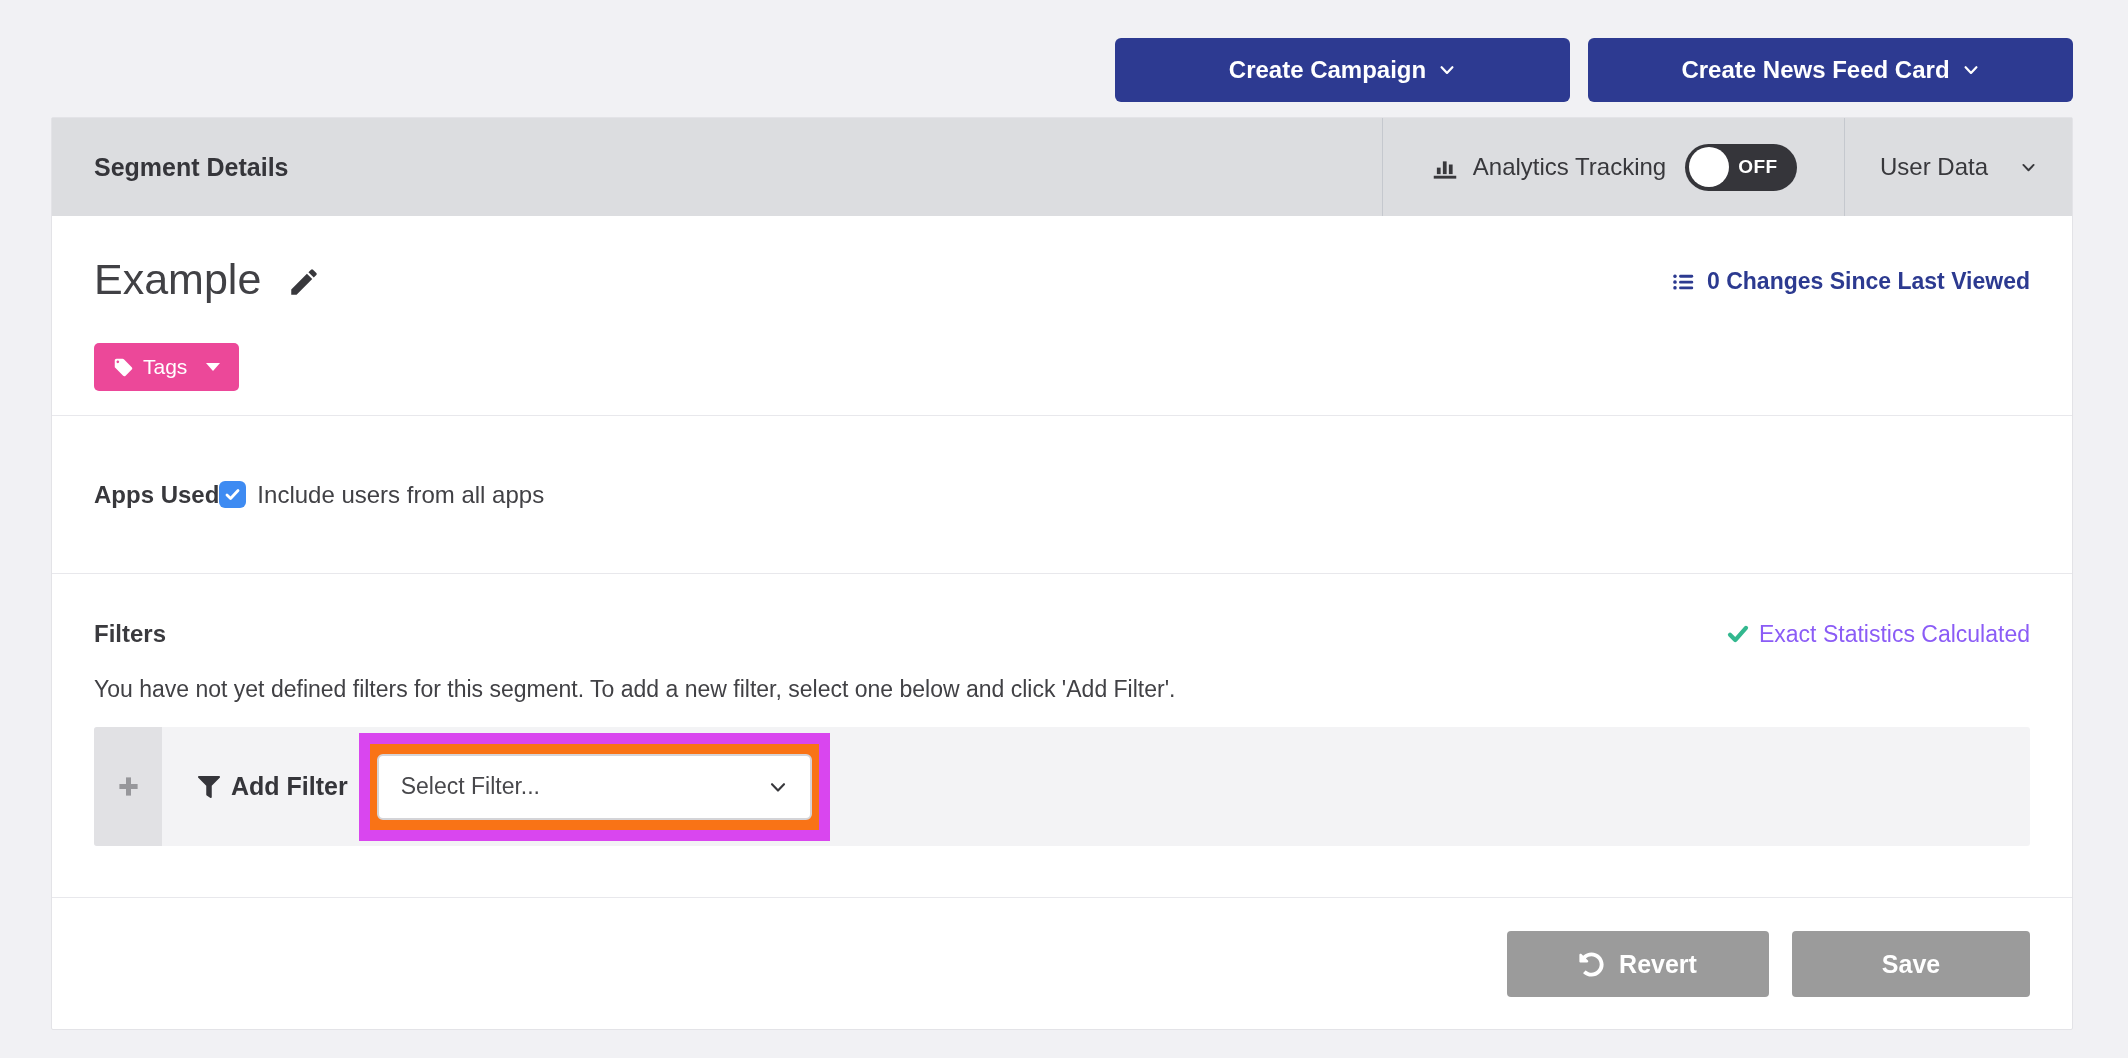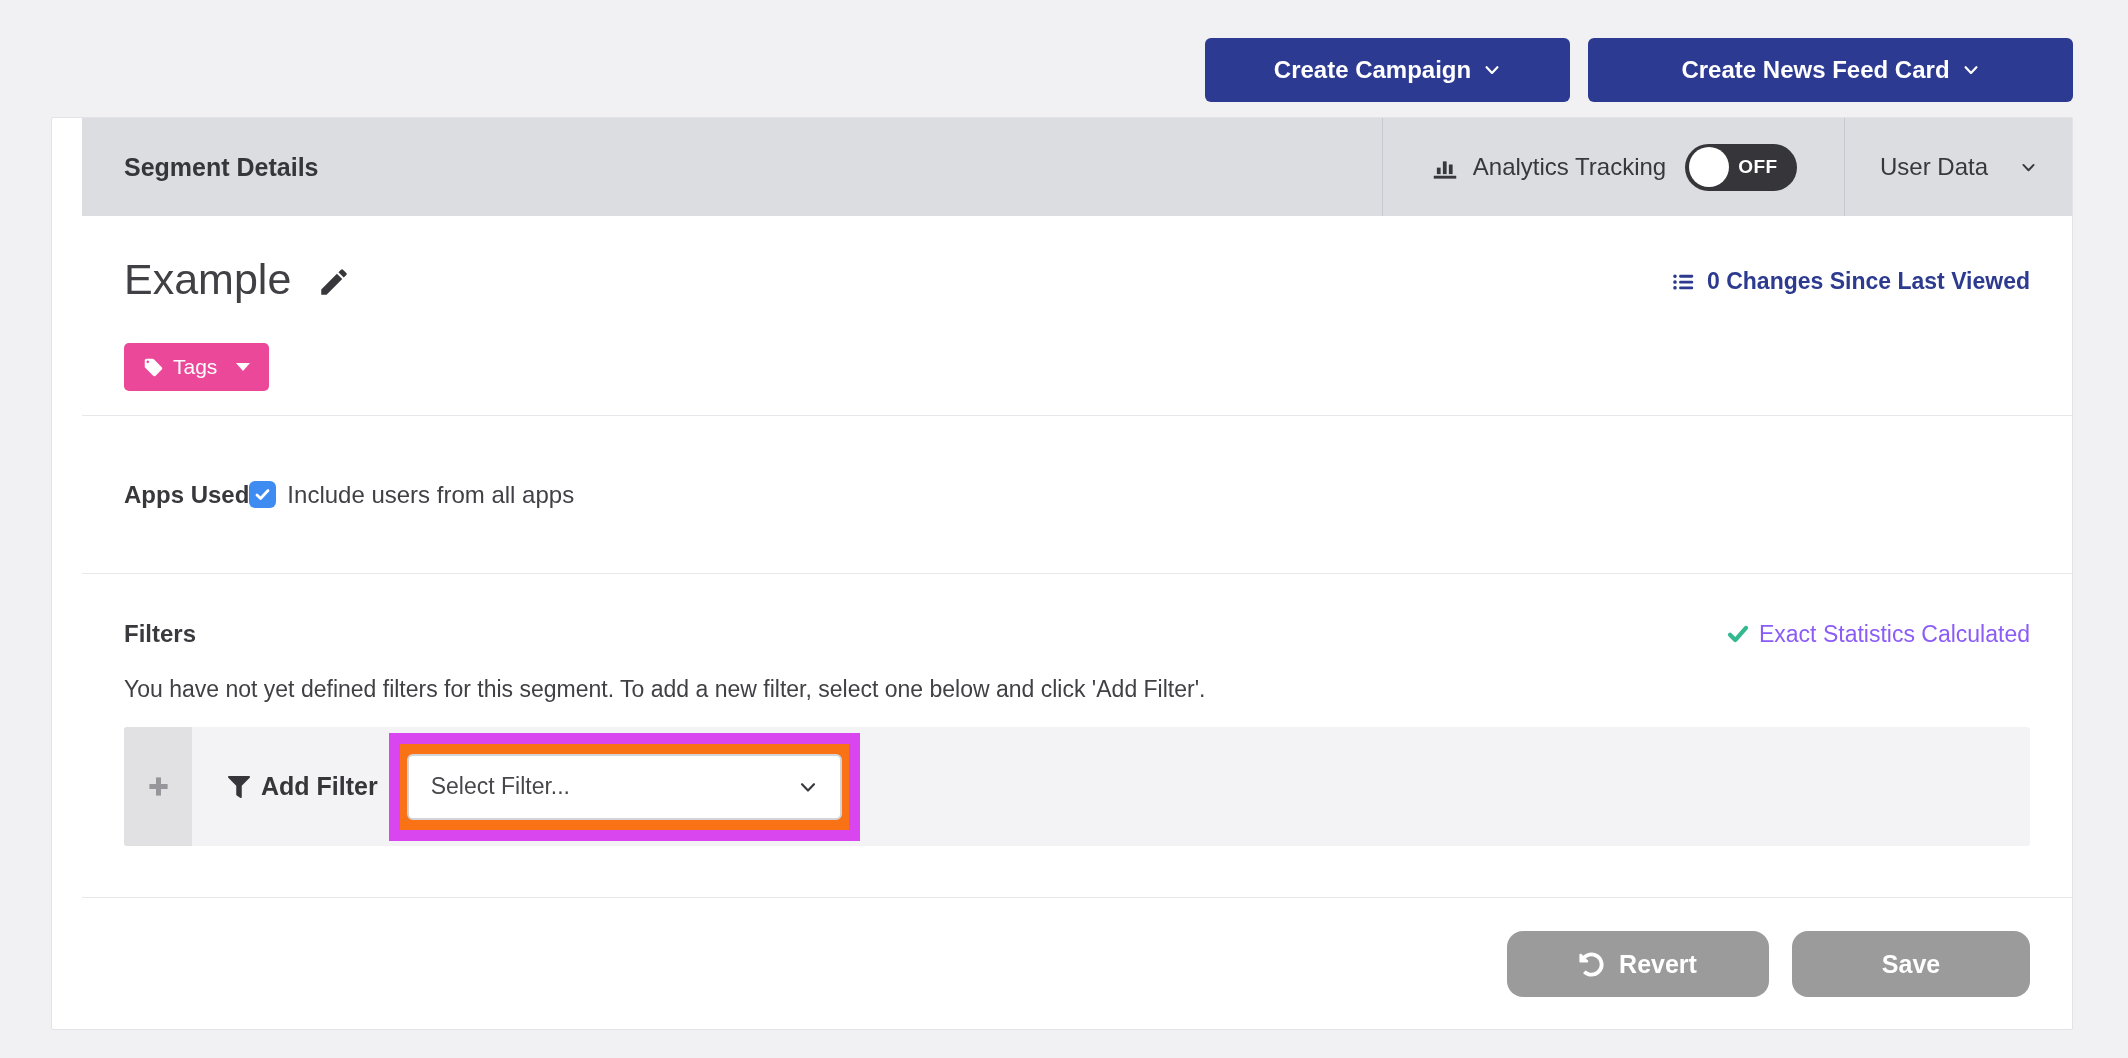--- a/index.html
+++ b/index.html
@@ -18,28 +18,28 @@
     position: absolute; top: 38px; right: 55px;
     display: flex; gap: 18px;
   }
   .btn-primary {
     background: #2d3a91; color: #fff; border: none; border-radius: 6px;
     height: 64px; font-size: 24px; font-weight: bold;
     font-family: "Liberation Sans", sans-serif;
     display: flex; align-items: center; justify-content: center; gap: 12px;
     cursor: pointer;
   }
-  .btn-campaign { width: 365px; }
+  .btn-campaign { width: 455px; }
   .btn-newsfeed { width: 485px; }
   .chev { display: inline-flex; }
 
   
   .card {
     position: absolute; left: 51px; top: 117px; width: 2022px; height: 913px;
-    background: #fff; border: 1px solid #e3e3e7; border-radius: 2px; padding-left: 30px;
+    background: #fff; border: 1px solid #e3e3e7; border-radius: 2px;
   }
 
   
   .card-header {
     height: 98px; background: #dcdde0;
     display: flex; align-items: stretch;
   }
   .hdr-title {
     flex: 1; display: flex; align-items: center; padding-left: 42px;
     font-size: 25px; font-weight: bold; color: #35353a;
@@ -127,21 +127,21 @@
     display: flex; align-items: center; padding: 0 22px; cursor: pointer;
   }
   .select-text { flex: 1; font-size: 23px; color: #48484c; }
 
   
   .sec-footer {
     height: 132px; display: flex; align-items: center; justify-content: flex-end;
     gap: 23px; padding: 0 42px;
   }
   .btn-gray {
-    background: #9b9b9b; color: #fff; border: none; border-radius: 16px;
+    background: #9b9b9b; color: #fff; border: none; border-radius: 4px;
     height: 66px; font-size: 25px; font-weight: bold;
     font-family: "Liberation Sans", sans-serif;
     display: flex; align-items: center; justify-content: center; gap: 15px; cursor: pointer;
   }
   .btn-revert { width: 262px; }
   .btn-save { width: 238px; }
 
   svg { display: block; }
 </style>
 </head>

